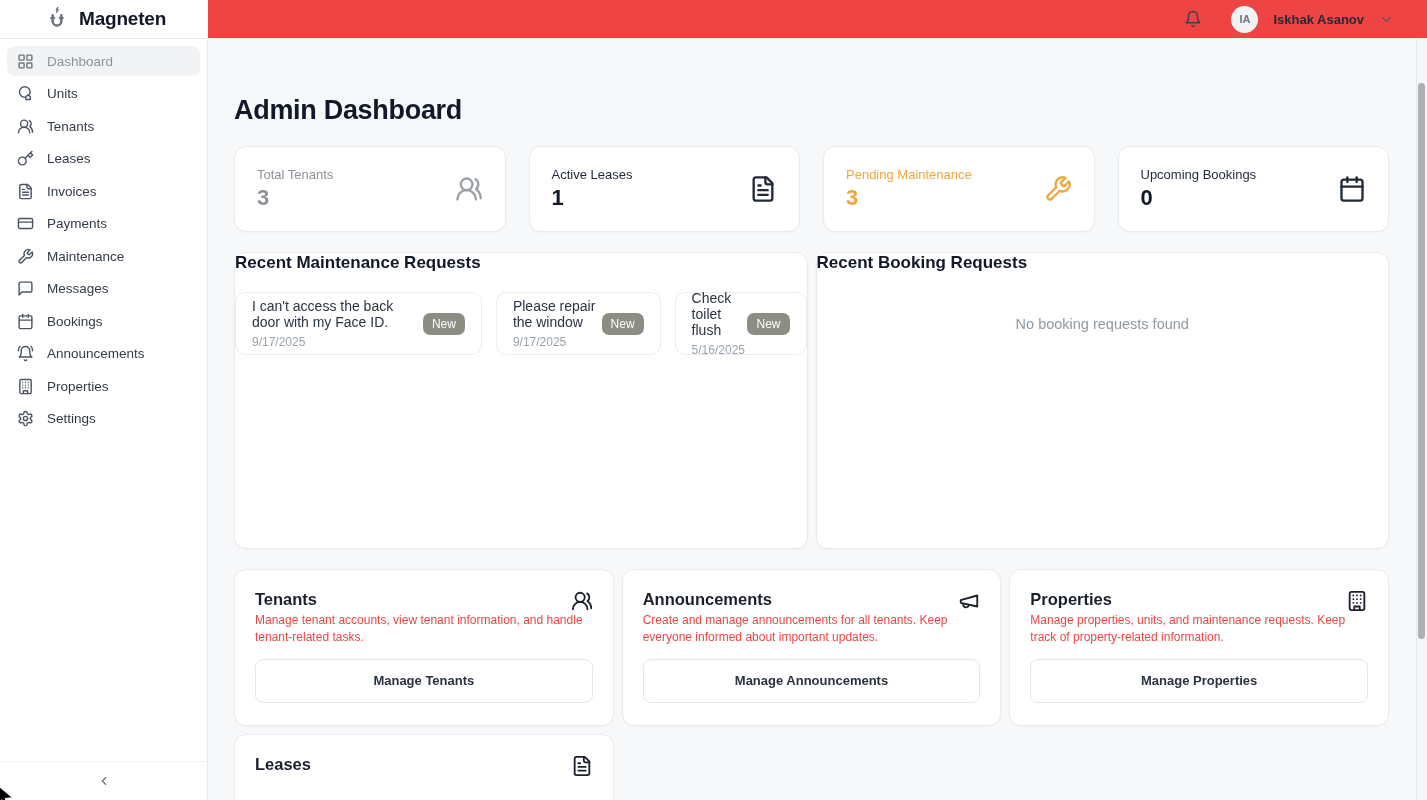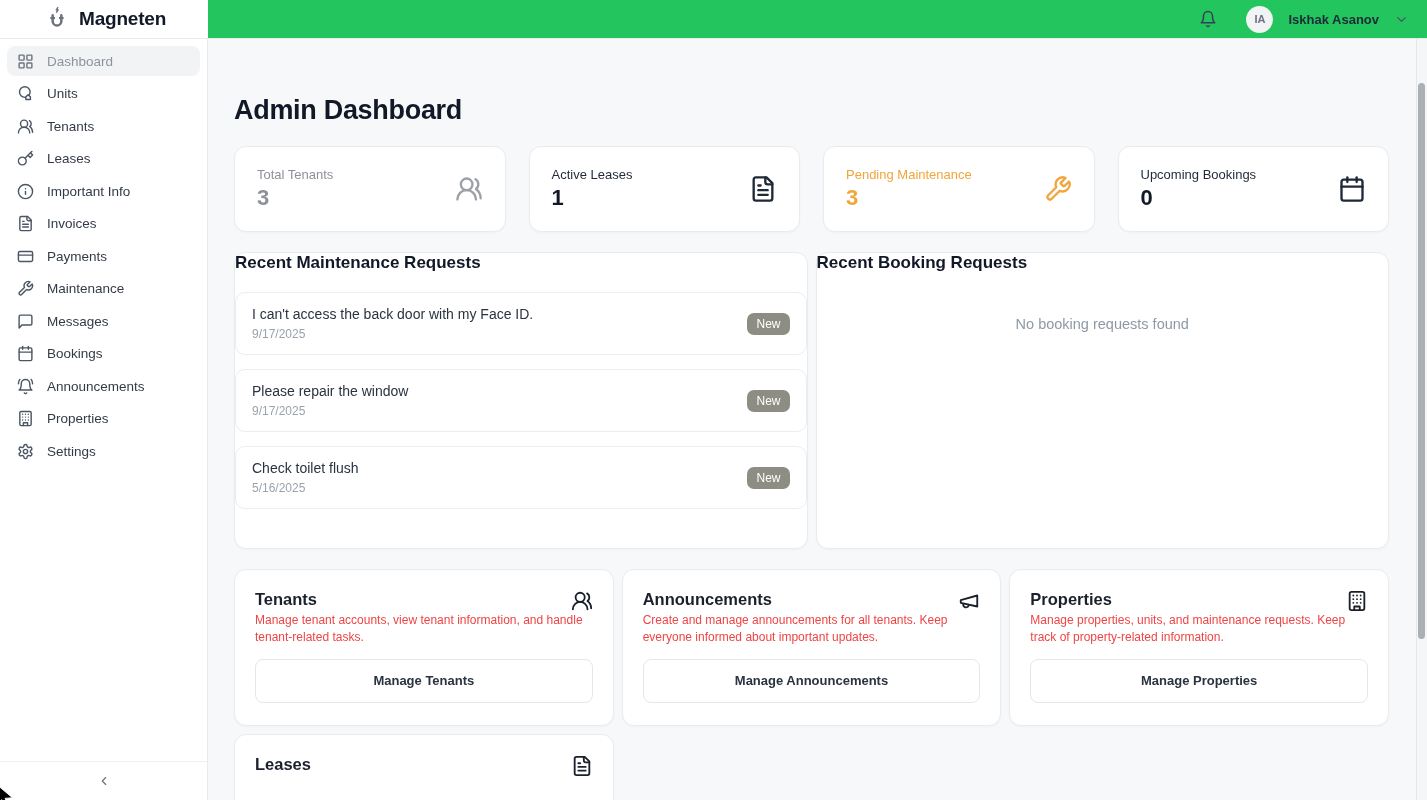--- a/index.html
+++ b/index.html
@@ -20,24 +20,24 @@
     grid-column:1; grid-row:1;
     background:#fff;
     border-bottom:1px solid #e8eaec;
     display:flex; align-items:center;
     padding-left:44px; gap:9px;
   }
   .logo-mark { color:#6b7280; }
   .logo-text { font-size:19px; font-weight:700; letter-spacing:-0.2px; color:#111827; }
   .topbar {
     grid-column:2; grid-row:1;
-    background:#22c55e;
+    background:#ef4444;
     border-bottom:1px solid #e8eaec;
     display:flex; align-items:center; justify-content:flex-end;
-    gap:15px; padding-right:18px;
+    gap:15px; padding-right:33px;
   }
   .bell-btn { color:#374151; display:flex; align-items:center; cursor:pointer; margin-right:14px; }
   .avatar {
     width:27px; height:27px; border-radius:50%;
     background:#f1f3f5; color:#6b7280;
     font-size:11px; font-weight:600;
     display:flex; align-items:center; justify-content:center;
   }
   .user-name { font-size:13px; font-weight:600; color:#1f2937; }
   .chev-down { color:#4b5563; }
@@ -99,21 +99,21 @@
   .panels-row {
     margin-top:20px;
     display:grid; grid-template-columns:1fr 1fr; gap:8px;
   }
   .panel {
     background:#fff; border:1px solid #e9ebee; border-radius:12px;
     height:297px; 
     box-shadow:0 1px 2px rgba(0,0,0,.03);
   }
   .panel-title { font-size:17px; font-weight:700; color:#111827; }
-  .req-list { margin-top:19px; display:flex; flex-direction:column; gap:14px; }
+  .req-list { margin-top:19px; display:flex; flex-direction:row; gap:14px; }
   .req-item {
     border:1px solid #ebedf0; border-radius:10px;
     height:63px; padding:12px 16px;
     display:flex; align-items:center; justify-content:space-between;
     background:#fff;
   }
   .req-title { font-size:14px; color:#2a3340; }
   .req-date { font-size:12px; color:#9aa3ad; margin-top:5px; }
   .badge {
     background:#8d8d84; color:#fff;
@@ -302,28 +302,20 @@
         </span>
       <span>Tenants</span>
     </div>
     <div class="nav-item">
       <span class="nav-icon">
           <svg class="ic" width="17" height="17">
             <use href="#i-key"></use>
           </svg>
         </span>
       <span>Leases</span>
-    </div>
-    <div class="nav-item">
-      <span class="nav-icon">
-          <svg class="ic" width="17" height="17">
-            <use href="#i-info"></use>
-          </svg>
-        </span>
-      <span>Important Info</span>
     </div>
     <div class="nav-item">
       <span class="nav-icon">
           <svg class="ic" width="17" height="17">
             <use href="#i-file-text"></use>
           </svg>
         </span>
       <span>Invoices</span>
     </div>
     <div class="nav-item">

